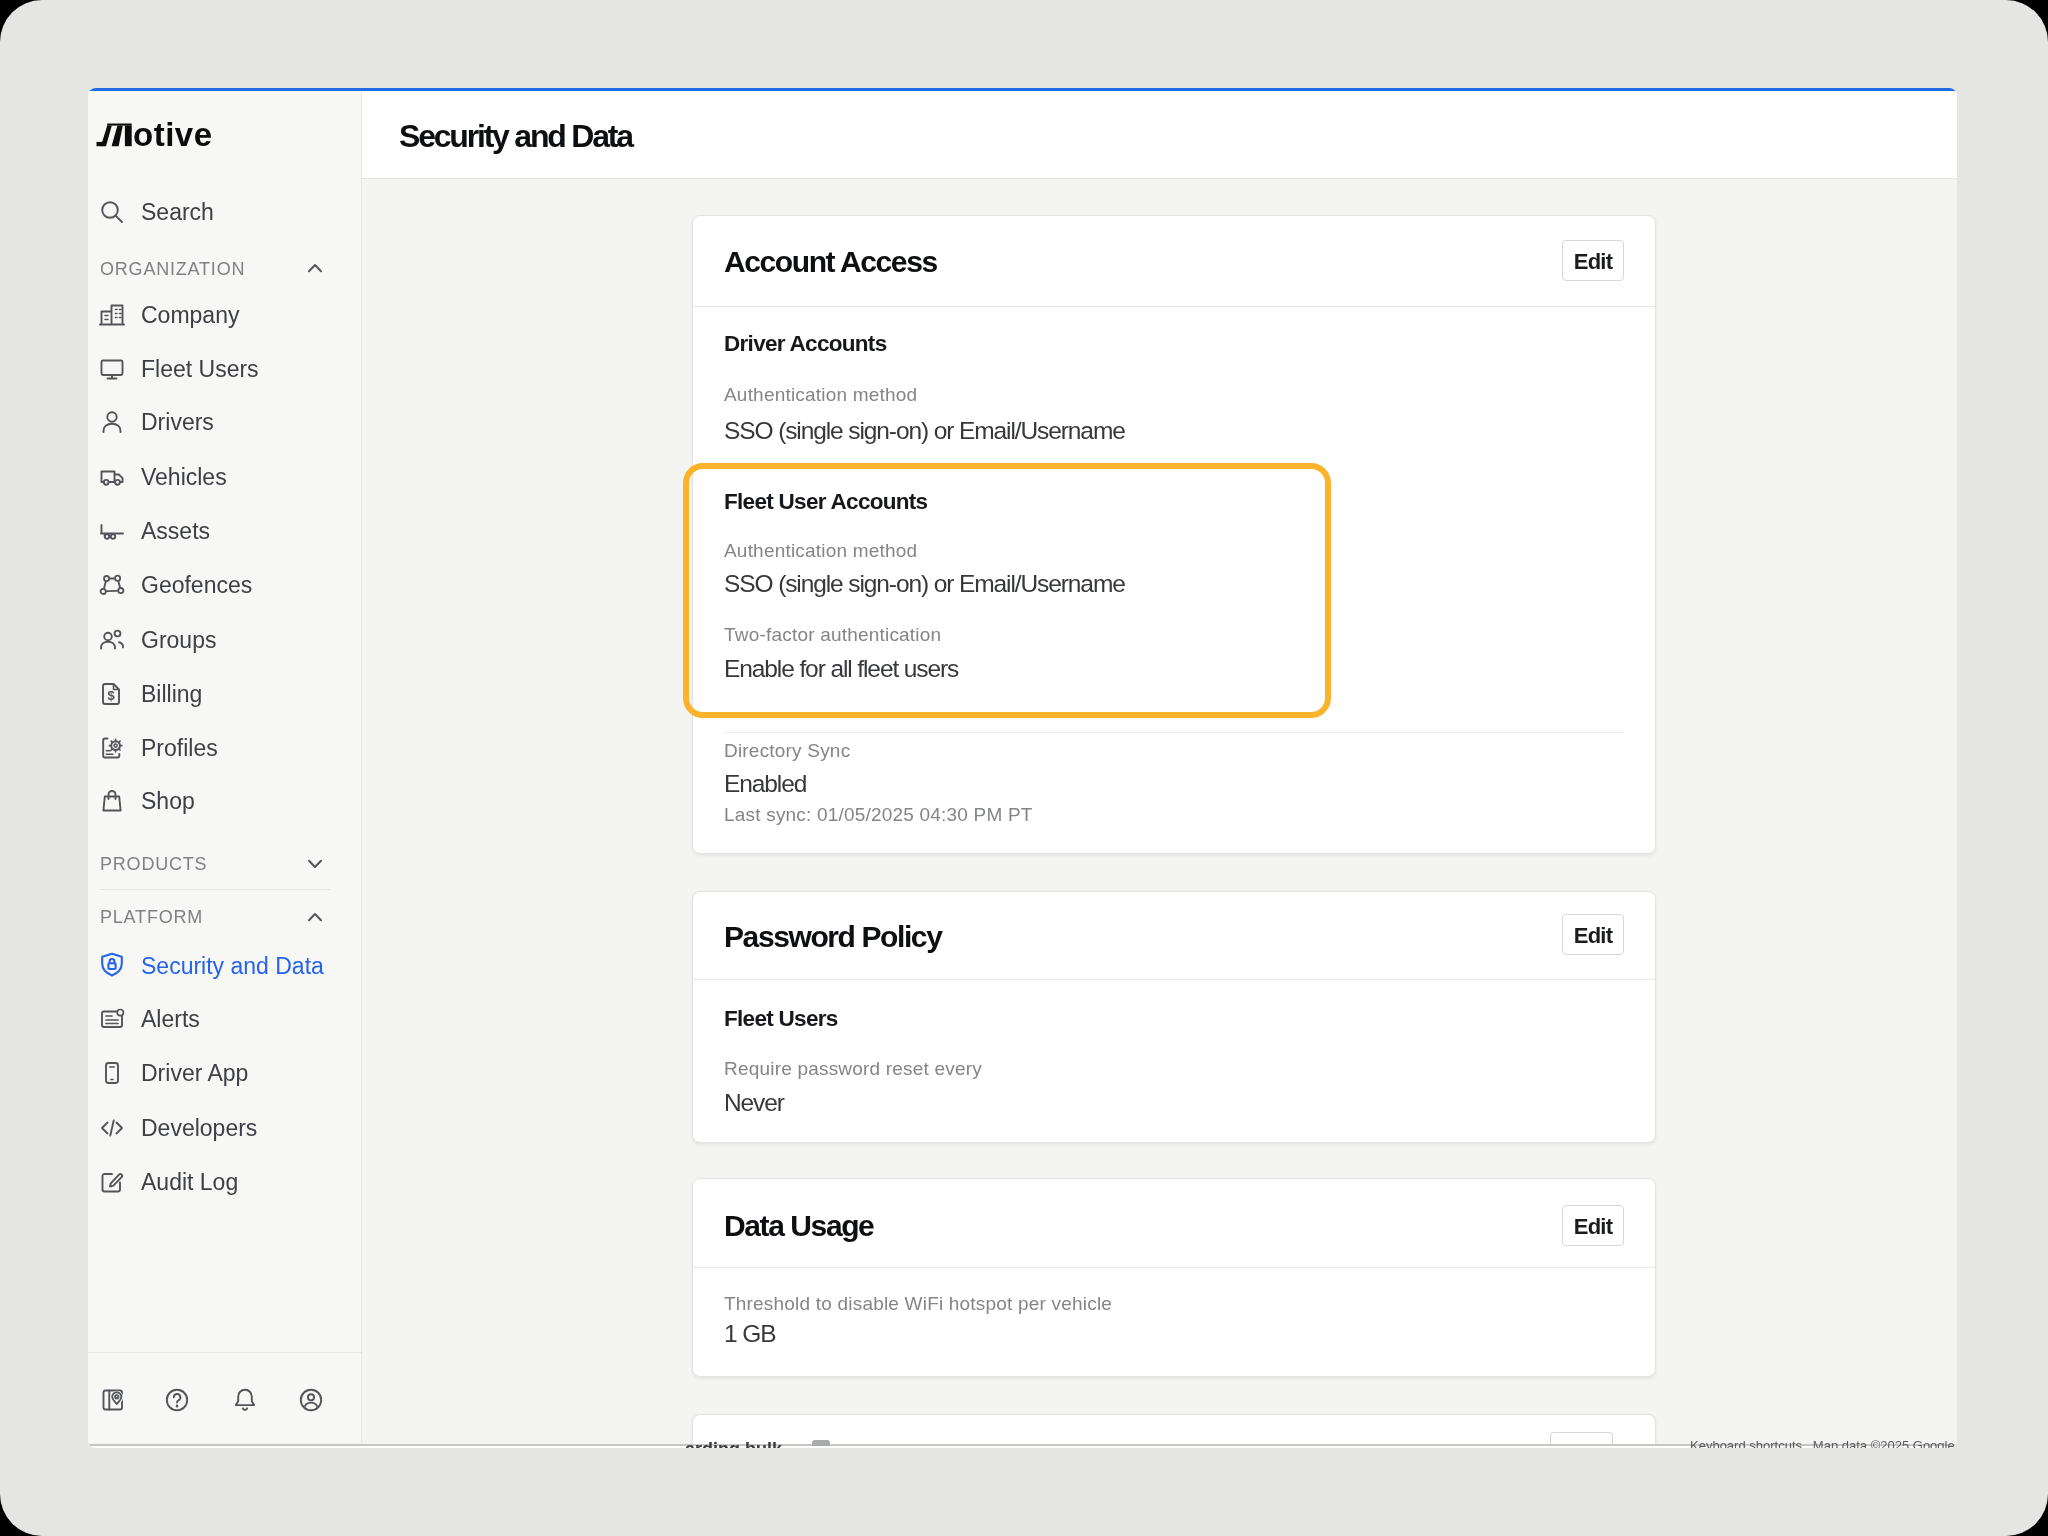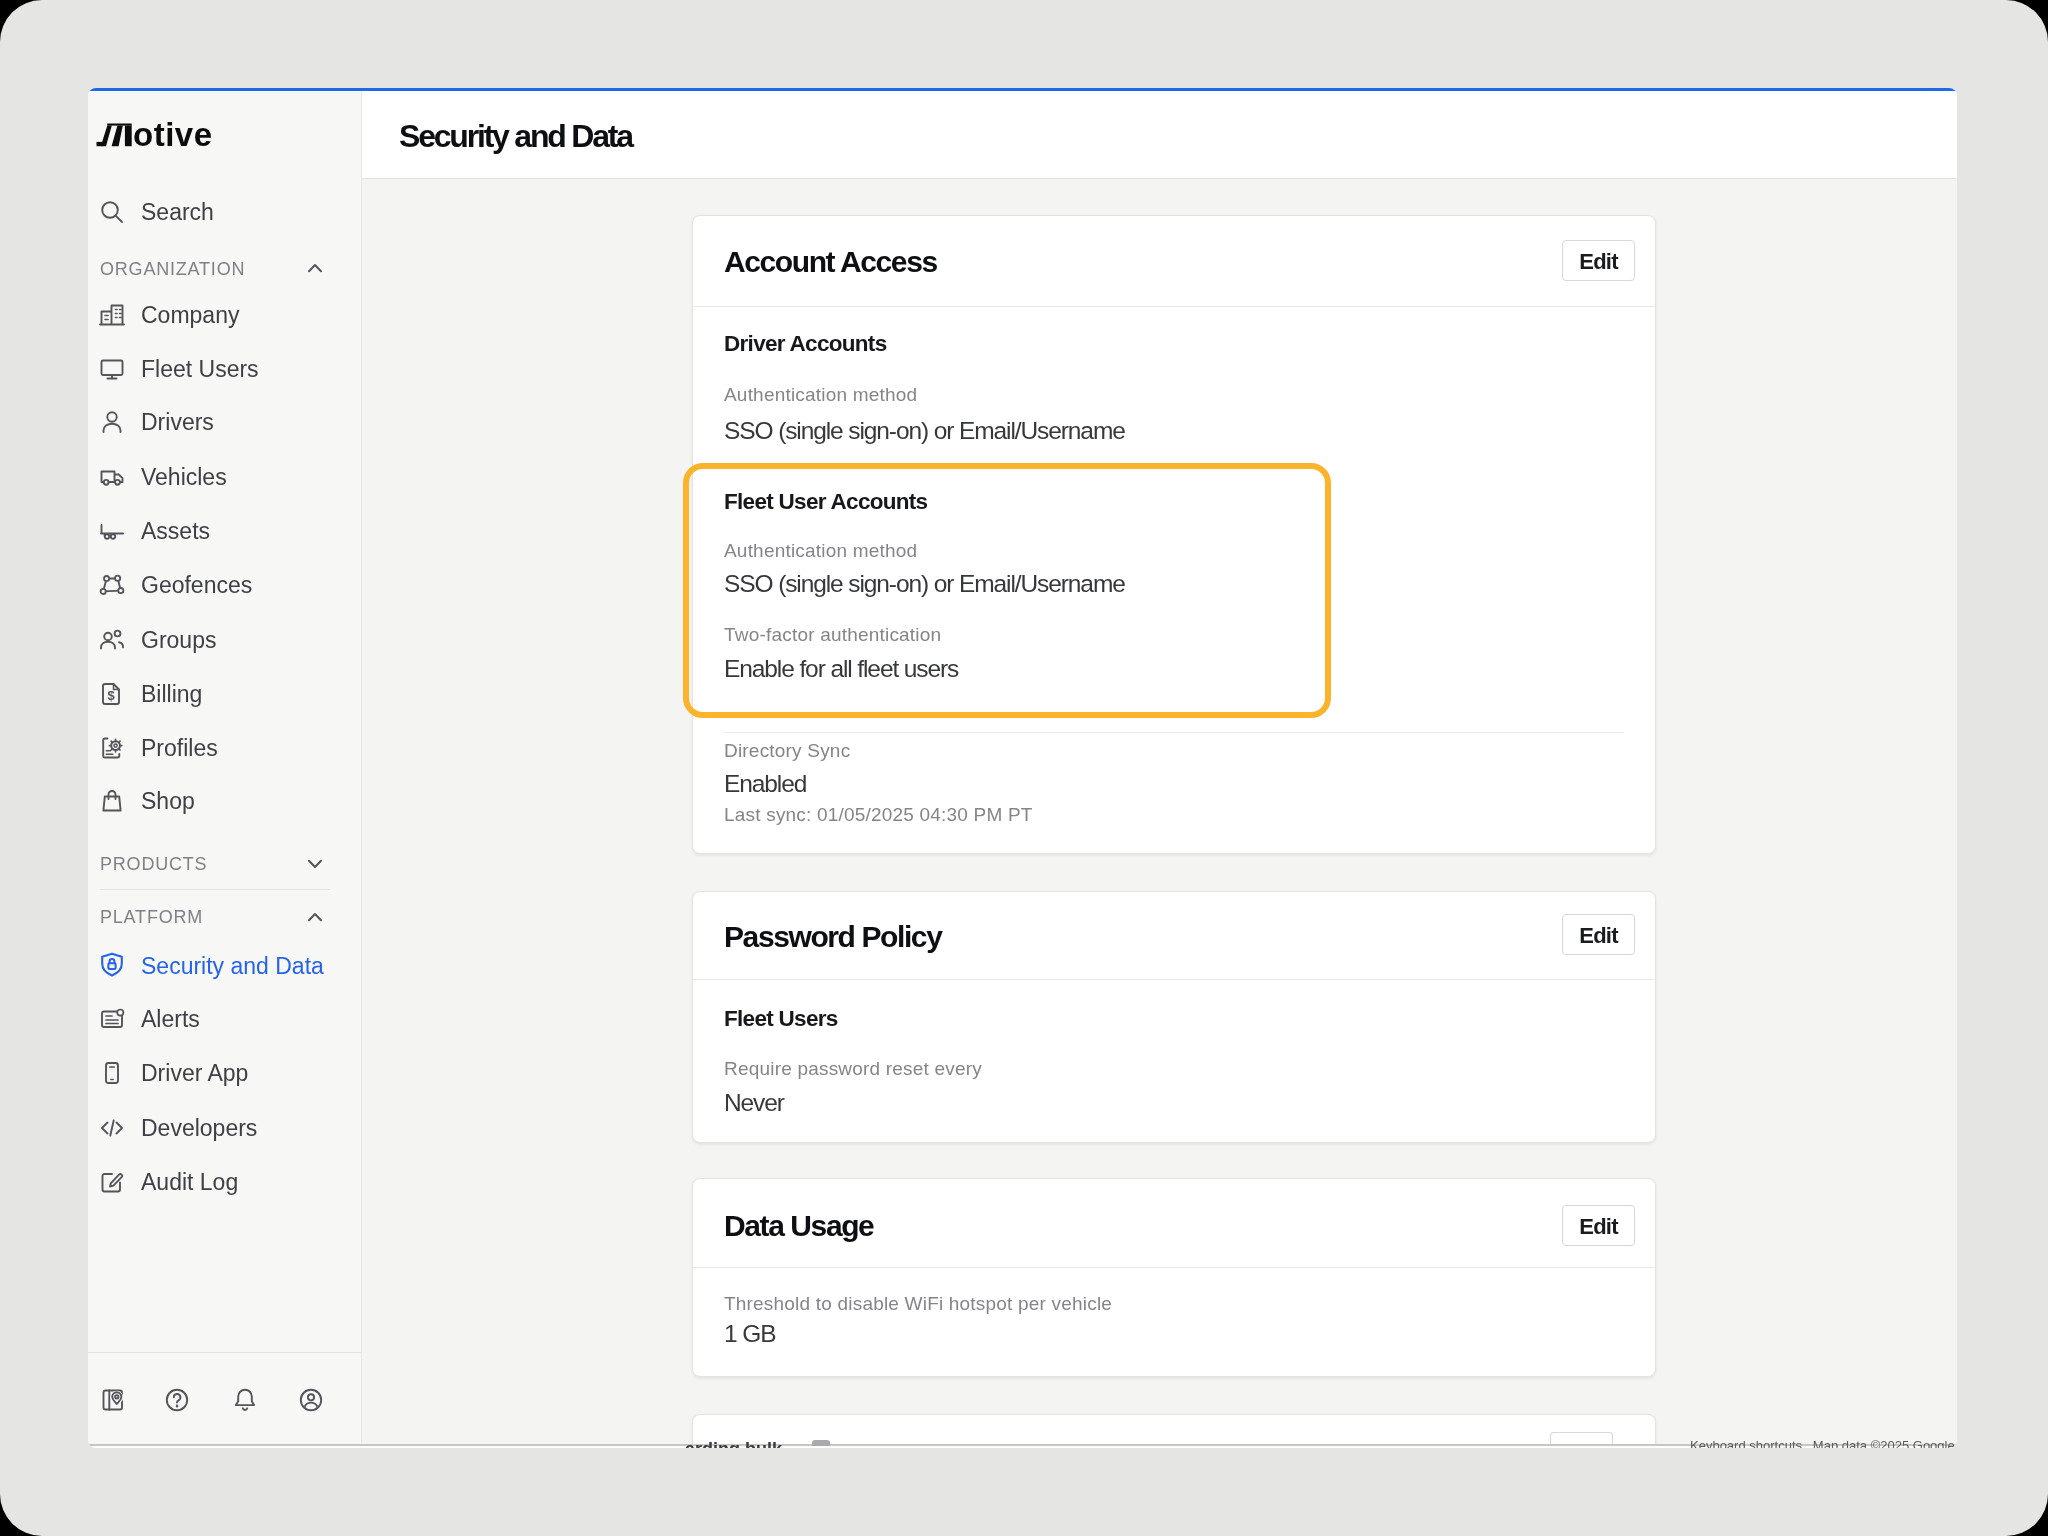--- a/index.html
+++ b/index.html
@@ -12,21 +12,21 @@
   #header { position:absolute; left:274px; top:0; right:0; height:91px; background:#fff; border-bottom:1px solid #e4e4e2; }
   .t { position:absolute; line-height:0; white-space:nowrap; transform:translateY(-0.3465em); }
   .nav { font-size:23px; color:#3e4045; }
   .navsel { font-size:23px; color:#2563eb; }
   .sect { font-size:18px; color:#7f8186; letter-spacing:0.8px; }
   .card { position:absolute; left:604px; width:964px; background:#fff; border:1px solid #e3e3e1; border-radius:8px; box-shadow:0 1.5px 3px rgba(40,40,40,0.07); }
   .cardtitle { font-size:30px; font-weight:700; color:#0e0f12; letter-spacing:-1.4px; }
   .h2 { font-size:22.5px; font-weight:700; color:#17181b; letter-spacing:-0.7px; }
   .lbl { font-size:19px; color:#84858a; letter-spacing:0.2px; }
   .val { font-size:24.5px; color:#37383c; letter-spacing:-1.1px; }
-  .editbtn { position:absolute; left:1474px; width:73px; height:41px; background:#fff; border:1.5px solid #d7d7d5; border-radius:4px; display:flex; align-items:center; justify-content:center; padding-top:2px; font-size:22px; font-weight:700; color:#1b1c1f; letter-spacing:-0.8px; }
+  .editbtn { position:absolute; left:1474px; width:62px; height:41px; background:#fff; border:1.5px solid #d7d7d5; border-radius:4px; display:flex; align-items:center; justify-content:center; padding-top:2px; font-size:22px; font-weight:700; color:#1b1c1f; letter-spacing:-0.8px; }
   .divline { position:absolute; height:1px; background:#ececea; }
   svg { position:absolute; overflow:visible; }
   .ic { stroke:#54555b; stroke-width:1.9; fill:none; stroke-linecap:round; stroke-linejoin:round; }
 </style>
 </head>
 <body>
 <div id="frame">
 <div id="win">
   <div id="sidebar">
 

